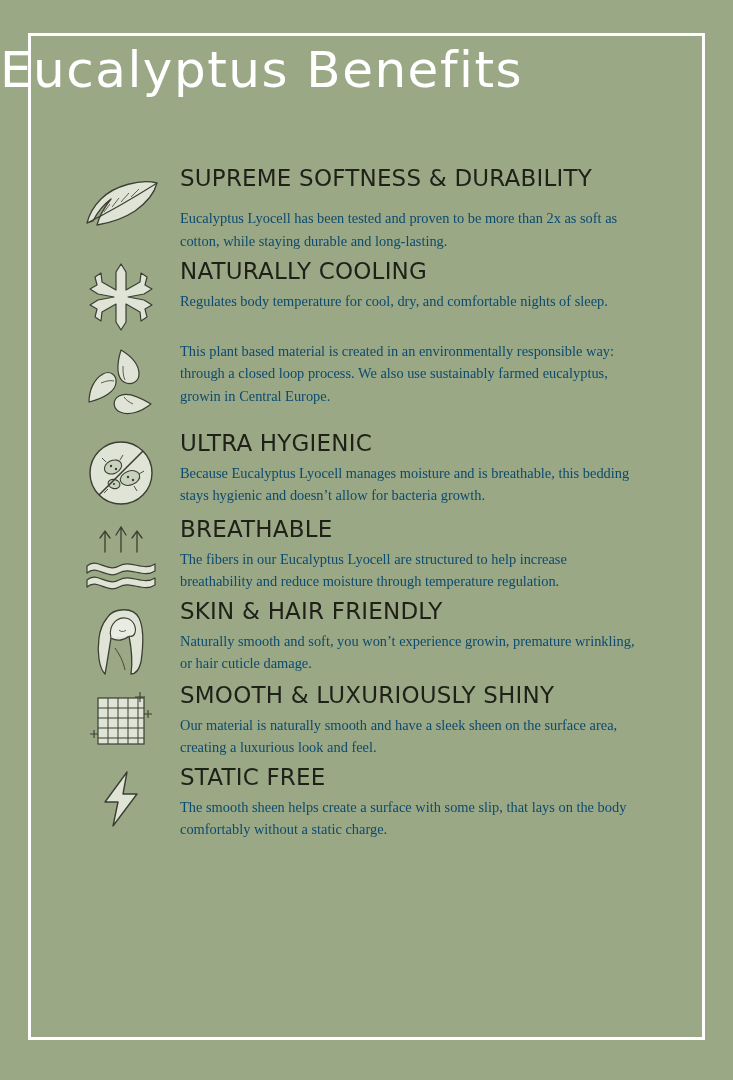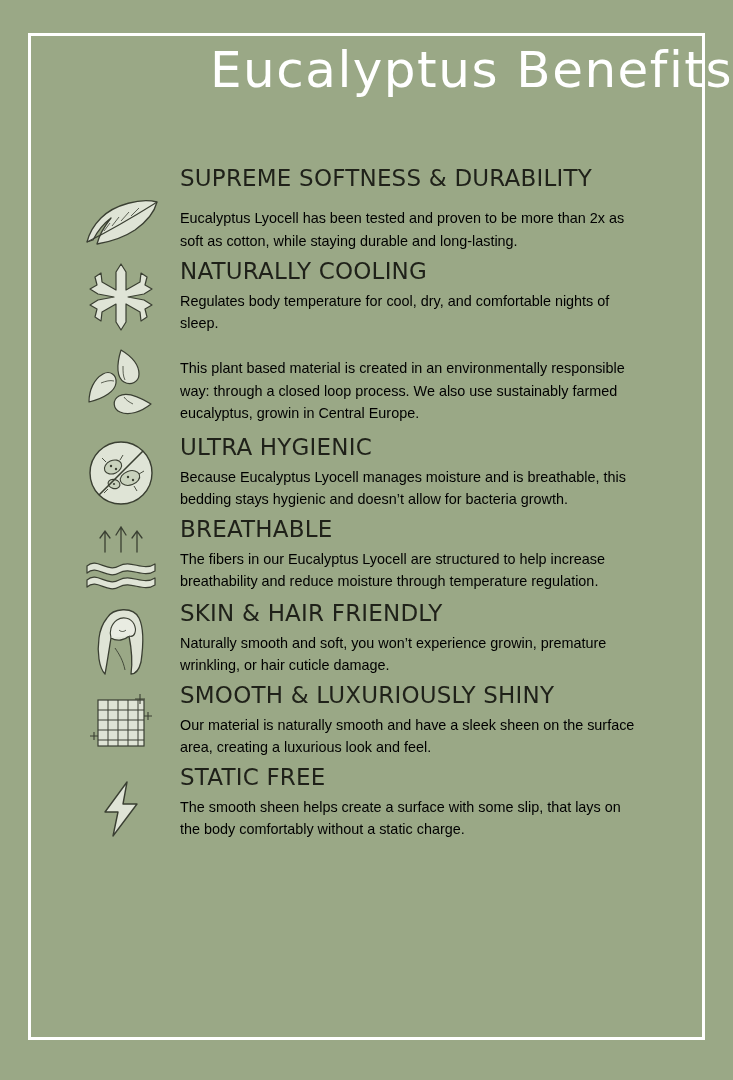--- a/index.html
+++ b/index.html
@@ -27,37 +27,37 @@
     right: 28px;
     bottom: 40px;
     border: 3px solid #ffffff;
     box-sizing: border-box;
   }
   .title {
     position: absolute;
     left: 0;
     right: 0;
     top: 45px;
-    text-align: right;
+    text-align: left;
     color: #ffffff;
     font-family: "DejaVu Sans", sans-serif;
     font-weight: 400;
     font-size: 50px;
     letter-spacing: 1.5px;
     line-height: 1;
   }
   .list {
     position: absolute;
     left: 62px;
     right: 44px;
     top: 165px;
   }
   .item {
     display: flex;
-    align-items: flex-end;
+    align-items: flex-start;
     margin-bottom: 6px;
   }
   .icon-cell {
     width: 118px;
     min-width: 118px;
     display: flex;
     justify-content: center;
     align-items: flex-start;
     padding-top: 4px;
   }
@@ -71,23 +71,23 @@
   .heading {
     font-family: "DejaVu Sans", sans-serif;
     font-weight: 400;
     font-size: 23px;
     color: #1f2119;
     letter-spacing: 0.2px;
     line-height: 1.15;
     margin: 0 0 5px 0;
   }
   .body {
-    font-family: Liberation Sans, sans-serif;
+    font-family: Liberation Serif, serif;
     font-size: 14.4px;
-    color: #000000;
+    color: #0c4a6e;
     line-height: 1.55;
     margin: 0;
     max-width: 455px;
   }
   
   .item-0 .icon-cell { padding-top: 12px; }
   .item-0 .body { margin-top: 16px; }
   .item-1 .icon-cell { padding-top: 2px; }
   .item-2 .icon-cell { padding-top: 6px; }
   .item-3 .icon-cell { padding-top: 6px; }

